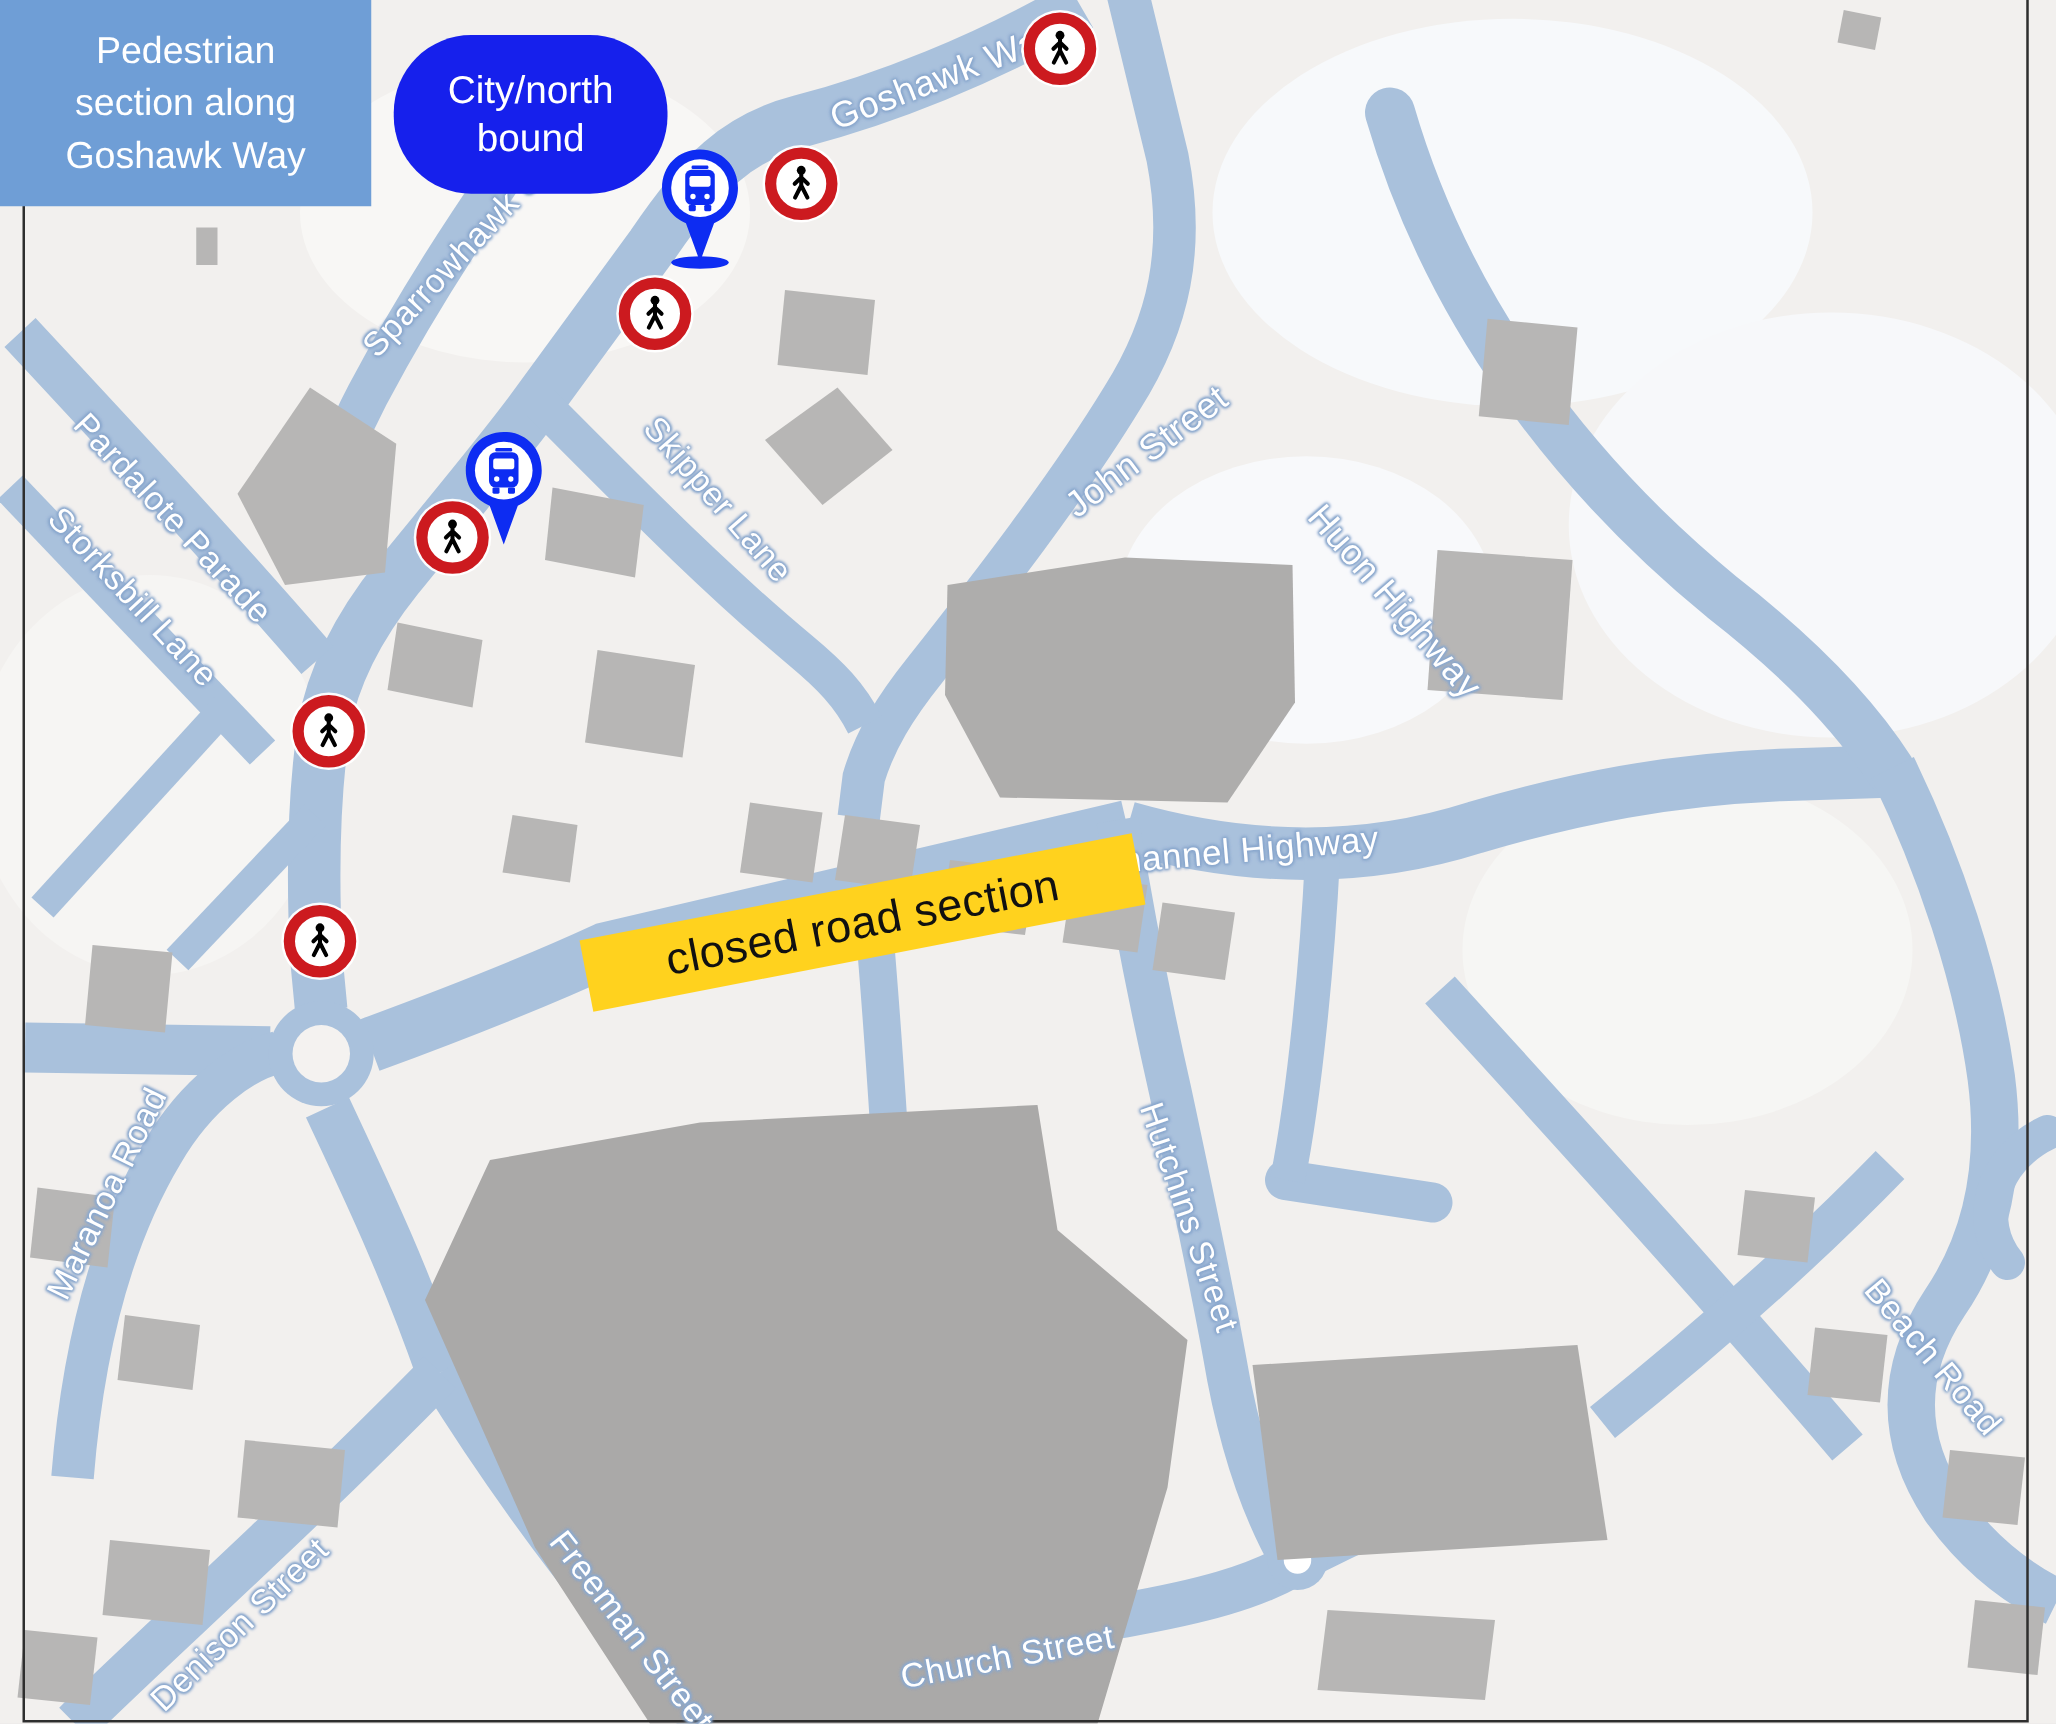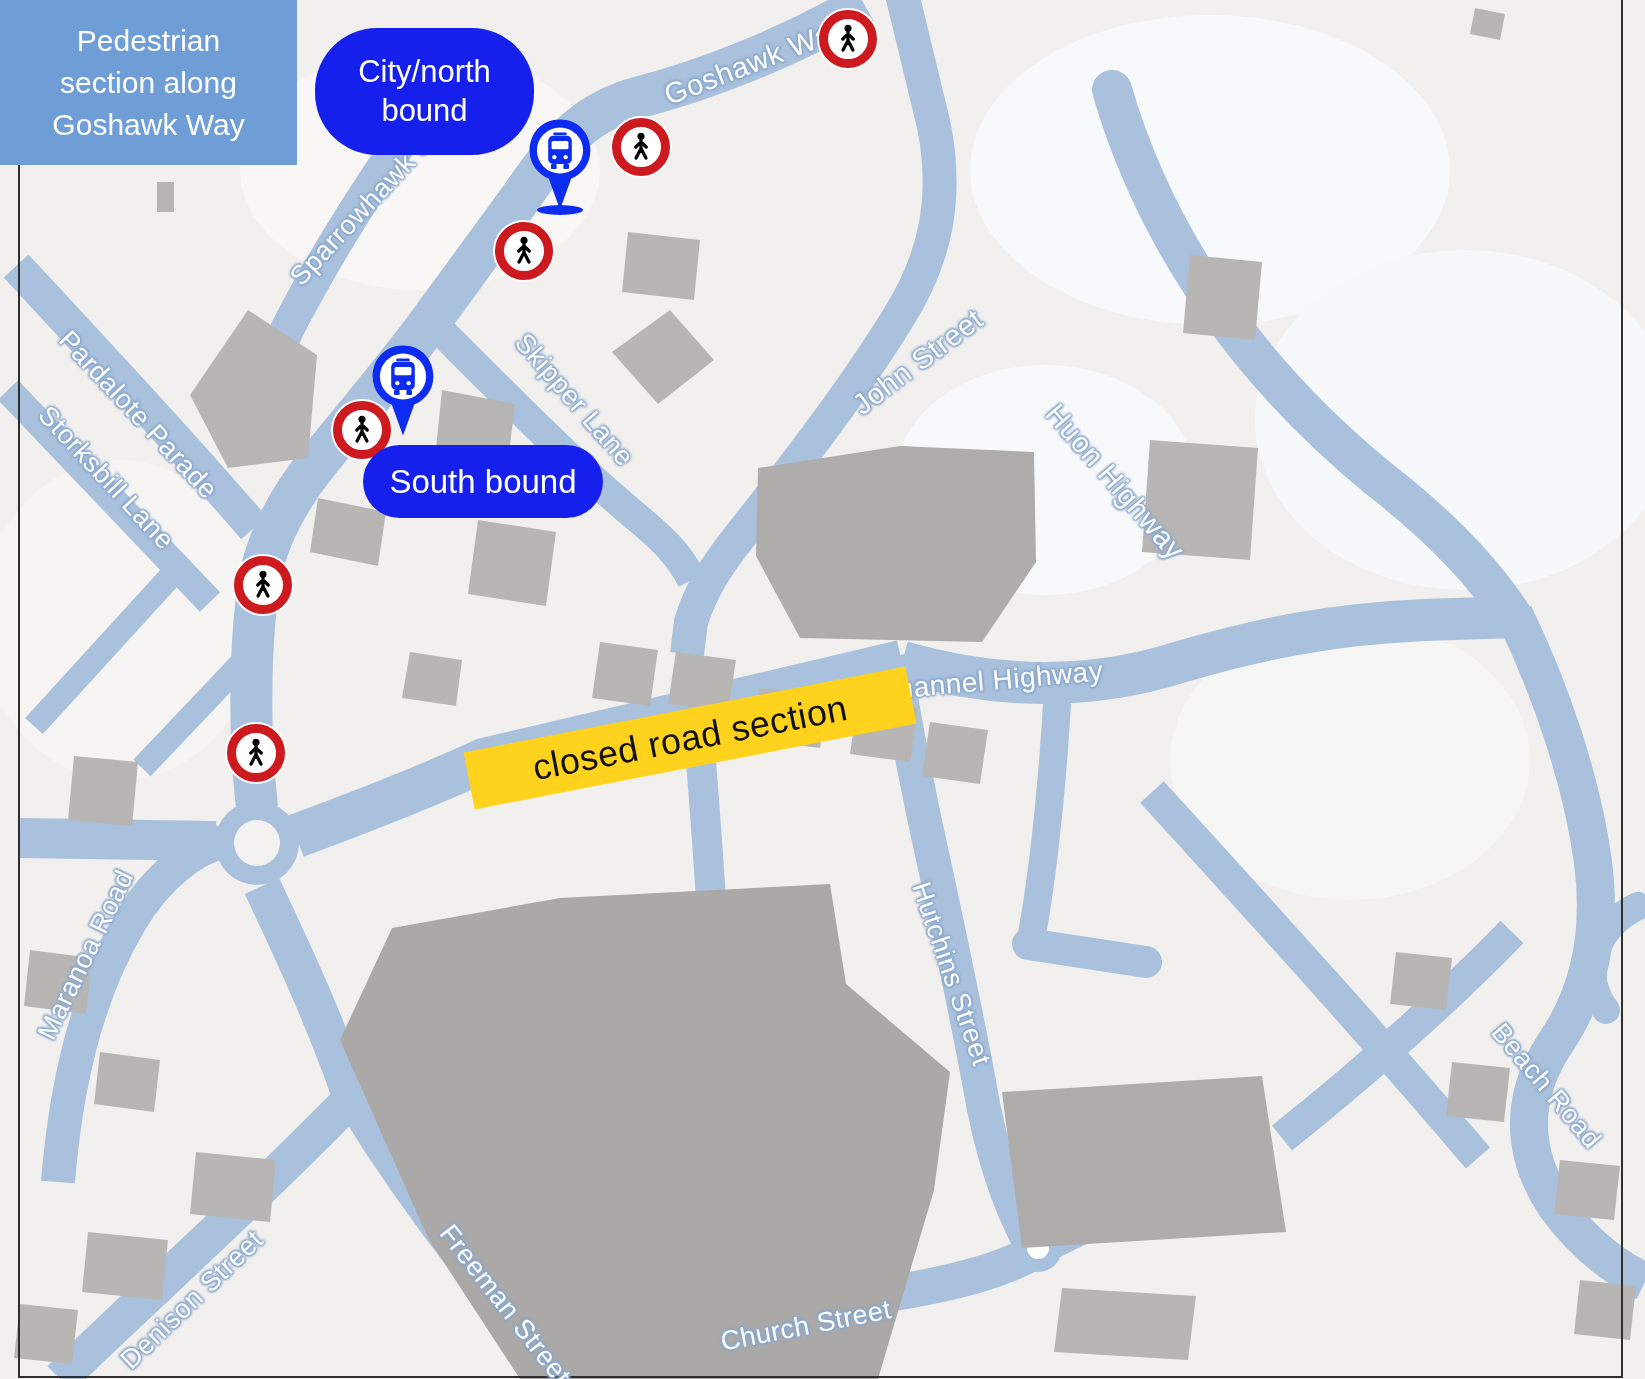--- a/index.html
+++ b/index.html
@@ -227,23 +227,20 @@
   </div>
   <div class="ped" style="left:227px;top:724px">
     <svg width="34" height="34" viewBox="0 0 24 24">
         <use href="#sym-ped"></use>
       </svg>
   </div>
 
   <div class="pill" id="pill-north">
     <span>City/north bound</span>
   </div>
-  <div class="pill" id="pill-south">
-    <span>South bound</span>
-  </div>
 
   <div id="title-card">
     <span>Pedestrian</span>
     <span>section along</span>
     <span>Goshawk Way</span>
   </div>
 
 </div>
 
 </body></html>

